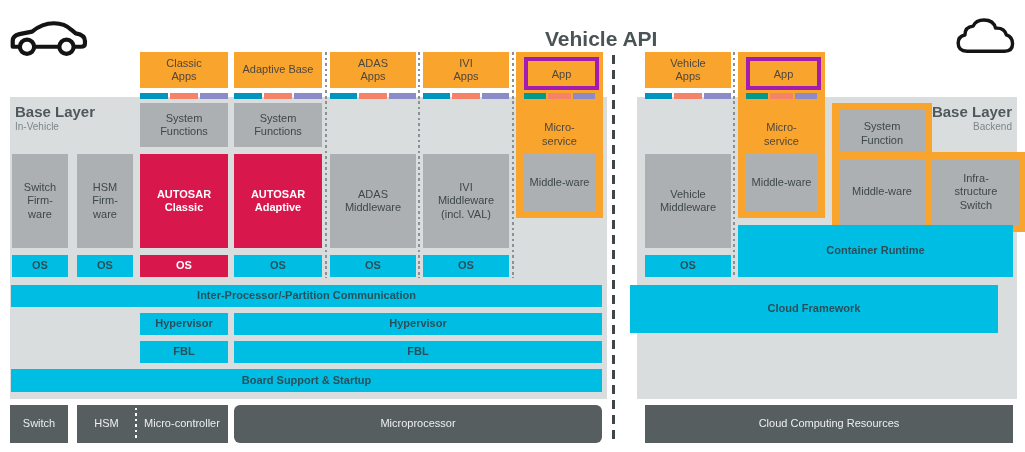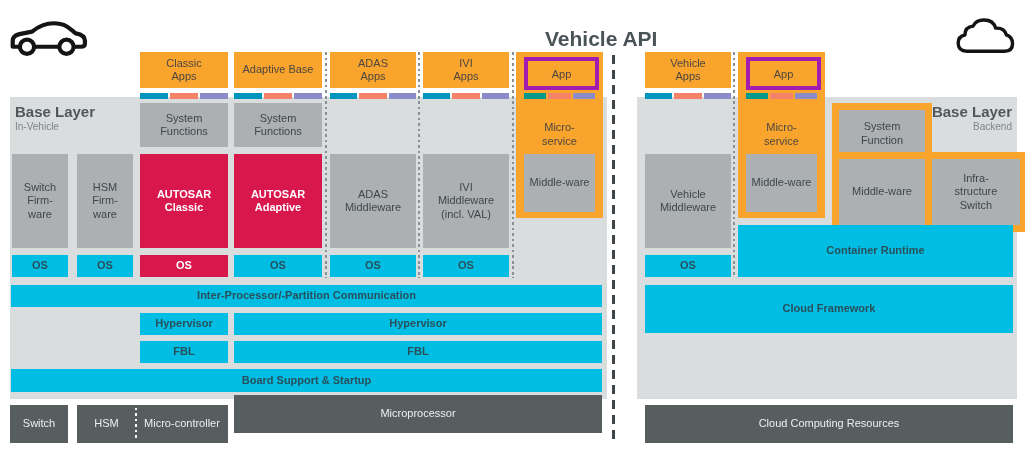--- a/index.html
+++ b/index.html
@@ -148,21 +148,21 @@
   <div class="box cyan" style="left:140px;top:341px;width:88px;height:22px;">FBL</div>
   <div class="box cyan" style="left:234px;top:341px;width:368px;height:22px;">FBL</div>
   <div class="box cyan" style="left:11px;top:369px;width:591px;height:23px;">Board Support &amp; Startup</div>
 
   <div class="box dark" style="left:10px;top:405px;width:58px;height:38px;">Switch</div>
   <div class="box dark" style="left:77px;top:405px;width:151px;height:38px;">
     <span style="width:59px;">HSM</span>
     <span style="width:92px;">Micro-controller</span>
     <div class="dotvw" style="left:58px;"></div>
   </div>
-  <div class="box dark" style="left:234px;top:395px;width:368px;height:38px;">Microprocessor</div>
+  <div class="box dark" style="left:234px;top:405px;width:368px;height:38px;border-radius:6px;">Microprocessor</div>
 
   <div class="box orange" style="left:645px;top:52px;width:86px;height:36px;">Vehicle
 Apps</div>
   <div class="bar" style="left:645px;top:93px;width:86px;height:6px;">
       <span class="s1"></span>
       <span class="s2"></span>
       <span class="s3"></span>
     </div>
   <div class="box gray" style="left:645px;top:154px;width:86px;height:94px;">Vehicle
 Middleware</div>
@@ -188,16 +188,16 @@
     <div class="inner">Middle-ware</div>
   </div>
 
   <div class="framed" style="left:925px;top:152px;width:88px;height:66px;">
     <div class="inner">Infra-
 structure
 Switch</div>
   </div>
 
   <div class="box cyan" style="left:738px;top:225px;width:275px;height:52px;">Container Runtime</div>
-  <div class="box cyan" style="left:645px;top:285px;width:368px;height:48px;">Cloud Framework</div>
+  <div class="box cyan" style="left:630px;top:285px;width:368px;height:48px;">Cloud Framework</div>
   <div class="box dark" style="left:645px;top:405px;width:368px;height:38px;">Cloud Computing Resources</div>
 
 </div>
 
 </body></html>

